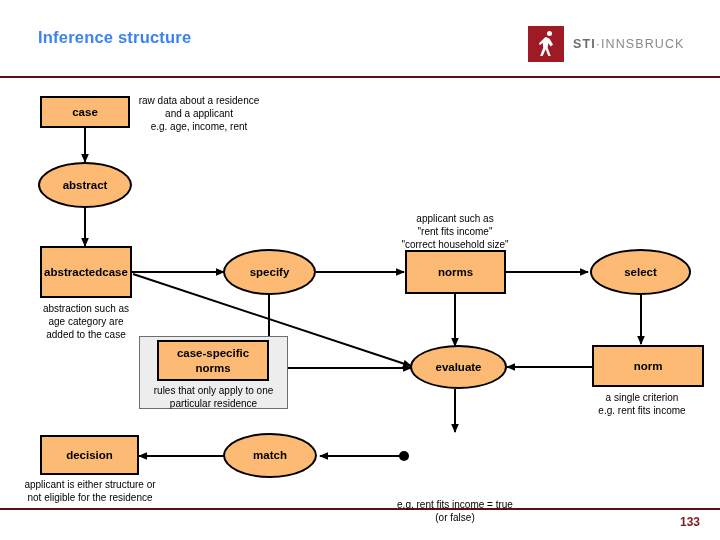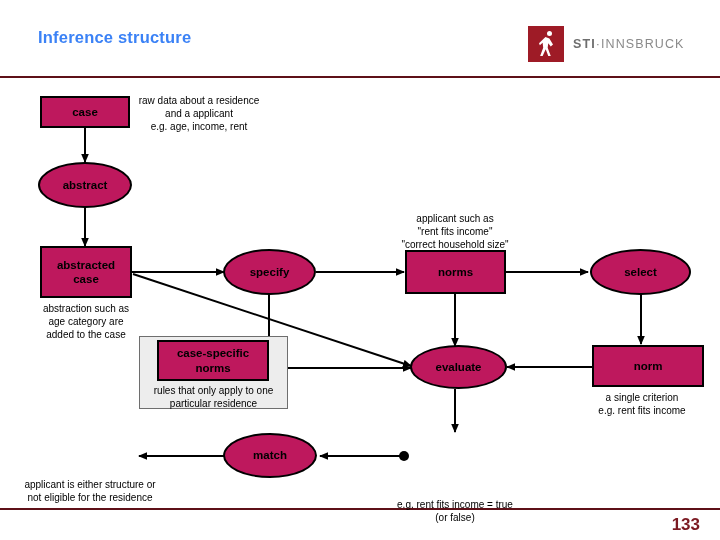--- a/index.html
+++ b/index.html
@@ -91,21 +91,21 @@
     width: 720px;
     height: 2px;
     background: #5E1018;
   }
   #page-number {
     position: absolute;
     left: 660px;
     top: 515px;
     width: 40px;
     text-align: right;
-    font-size: 17px;
+    font-size: 12px;
     font-weight: bold;
     color: #7B1A22;
   }
 
   
   #diagram {
     position: absolute;
     left: 0;
     top: 78px;
     width: 720px;
@@ -123,21 +123,21 @@
     position: absolute;
     box-sizing: border-box;
     display: flex;
     align-items: center;
     justify-content: center;
     text-align: center;
     font-size: 11.5px;
     font-weight: bold;
     color: #000000;
     line-height: 1.22;
-    background: #be185d;
+    background: #fdba74;
     z-index: 3;
   }
   .node.box {
     border: 2px solid #000000;
   }
   .node.ellipse {
     border: 2.5px solid #000000;
     border-radius: 50%;
   }
 
@@ -216,40 +216,41 @@
     </g>
     <circle cx="404" cy="378" r="5" fill="#000000"></circle>
   </svg>
 
   <div class="group-box" style="left:139px; top:258px; width:149px; height:73px;"></div>
 
   <div class="node box" style="left:40px; top:18px; width:90px; height:32px;">case</div>
 
   <div class="node ellipse" style="left:38px; top:84px; width:94px; height:46px;">abstract</div>
 
-  <div class="node box" style="left:40px; top:168px; width:92px; height:52px; flex-direction:column;">
+  <div class="node box" style="left:40px; top:168px; width:92px; height:52px; flex-direction:row;">
     <span>abstracted</span>
     <span>case</span>
   </div>
 
   <div class="node ellipse" style="left:223px; top:171px; width:93px; height:46px;">specify</div>
 
   <div class="node box" style="left:405px; top:172px; width:101px; height:44px;">norms</div>
 
   <div class="node ellipse" style="left:590px; top:171px; width:101px; height:46px;">select</div>
 
   <div class="node box" style="left:157px; top:262px; width:112px; height:41px; flex-direction:column;">
     <span>case-specific</span>
     <span>norms</span>
   </div>
 
   <div class="node ellipse" style="left:410px; top:267px; width:97px; height:44px;">evaluate</div>
 
   <div class="node box" style="left:592px; top:267px; width:112px; height:42px;">norm</div>
 
+  <div class="node box" style="left:40px; top:357px; width:99px; height:40px;">decision</div>
 
   <div class="node ellipse" style="left:223px; top:355px; width:94px; height:45px;">match</div>
 
 
   <div class="caption" style="left:133px; top:16px; width:132px;">
     <div>raw data about a residence</div>
     <div>and a applicant</div>
     <div>e.g. age, income, rent</div>
   </div>
 

